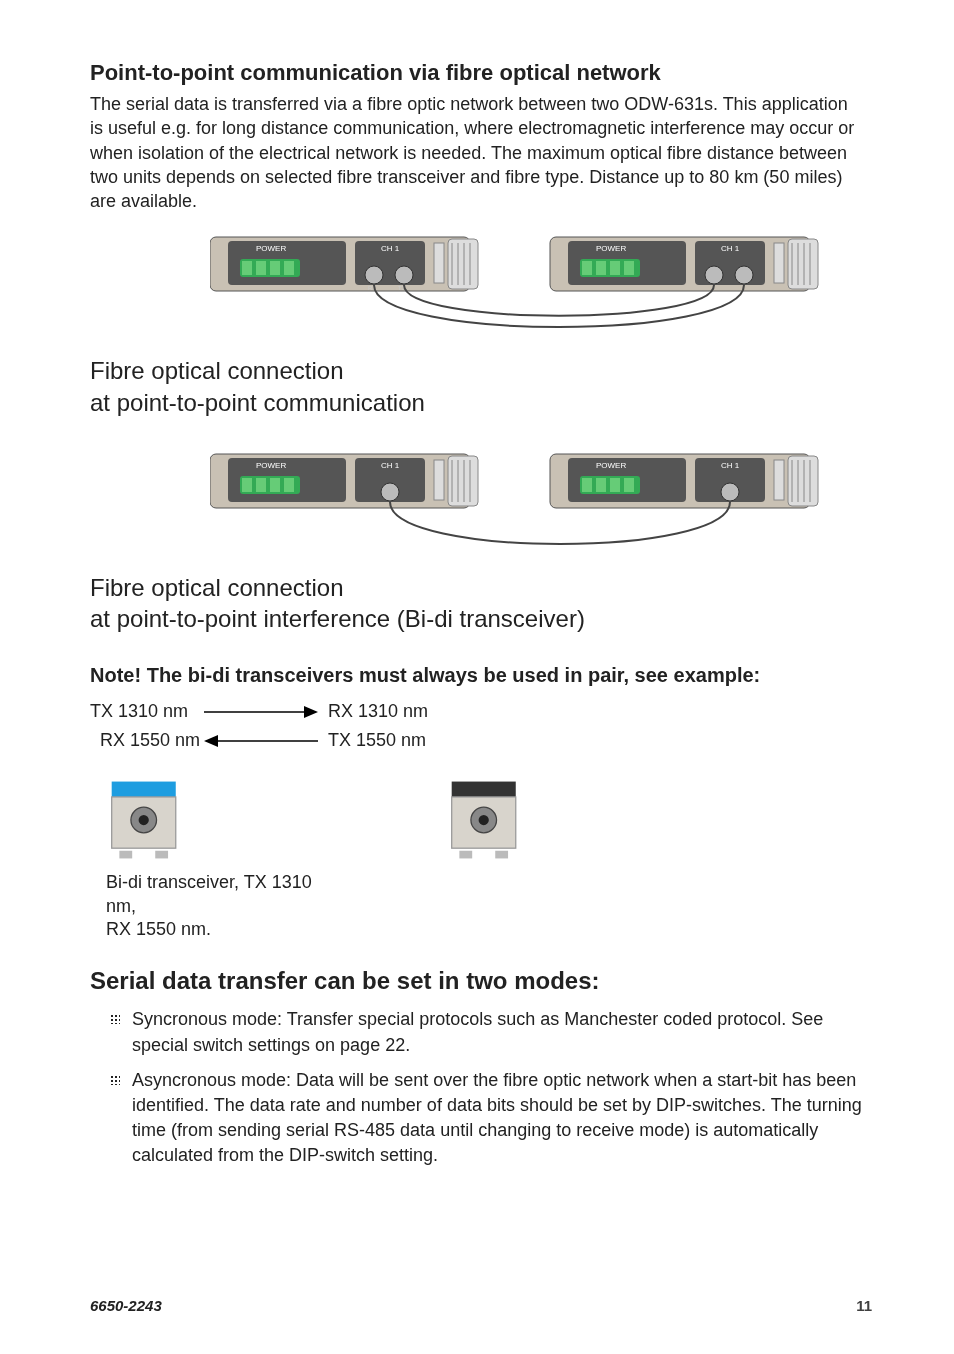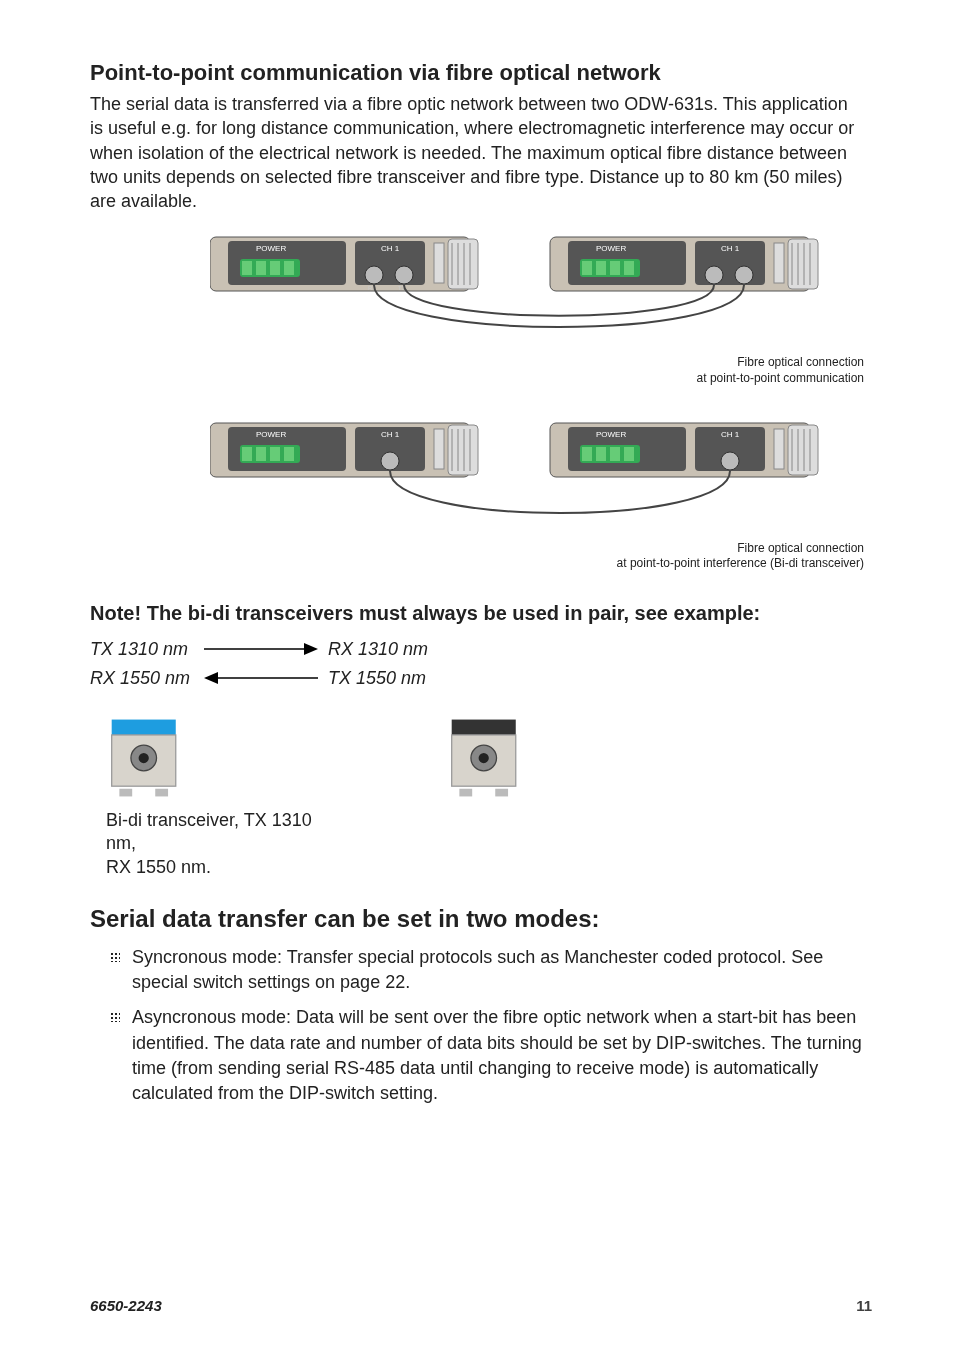--- a/index.html
+++ b/index.html
@@ -16,39 +16,37 @@
     font-size: 22px;
     font-weight: 700;
     margin-bottom: 6px;
   }
   .body-text {
     font-size: 18px;
     line-height: 1.35;
     margin-bottom: 18px;
   }
   .diagram-caption {
-    font-size: 12px;
+    font-size: 24px;
     line-height: 1.3;
     margin-top: -26px;
     margin-bottom: 30px;
-    text-align: right;
   }
   .sub-title {
     font-size: 20px;
     font-weight: 700;
     margin-top: 20px;
     margin-bottom: 14px;
   }
   .tx-rx-row {
     display: flex;
     align-items: center;
     gap: 4px;
     font-size: 18px;
     margin-bottom: 8px;
-    font-style: italic;
   }
   .arrow-svg { width: 120px; height: 12px; }
   .trans-row {
     display: flex;
     gap: 110px;
     margin-top: 28px;
     margin-bottom: 4px;
   }
   .trans-block { width: 230px; }
   .trans-img { width: 78px; height: 82px; margin-bottom: 6px; margin-left: 16px; }
@@ -206,21 +204,21 @@
 
 <div class="tx-rx-row">
   <span style="width:110px;">TX 1310 nm</span>
   <svg class="arrow-svg">
     <line x1="0" y1="6" x2="100" y2="6" stroke="#000" stroke-width="1.5"></line>
     <polygon points="100,0 114,6 100,12" fill="#000"></polygon>
   </svg>
   <span>RX 1310 nm</span>
 </div>
 <div class="tx-rx-row">
-  <span style="width:110px;">RX 1550 nm</span>
+  <span style="width:110px;text-align:right;">RX 1550 nm</span>
   <svg class="arrow-svg">
     <polygon points="14,0 0,6 14,12" fill="#000"></polygon>
     <line x1="14" y1="6" x2="114" y2="6" stroke="#000" stroke-width="1.5"></line>
   </svg>
   <span>TX 1550 nm</span>
 </div>
 
 <div class="trans-row">
   <div class="trans-block">
     <svg class="trans-img" viewBox="0 0 60 64">

